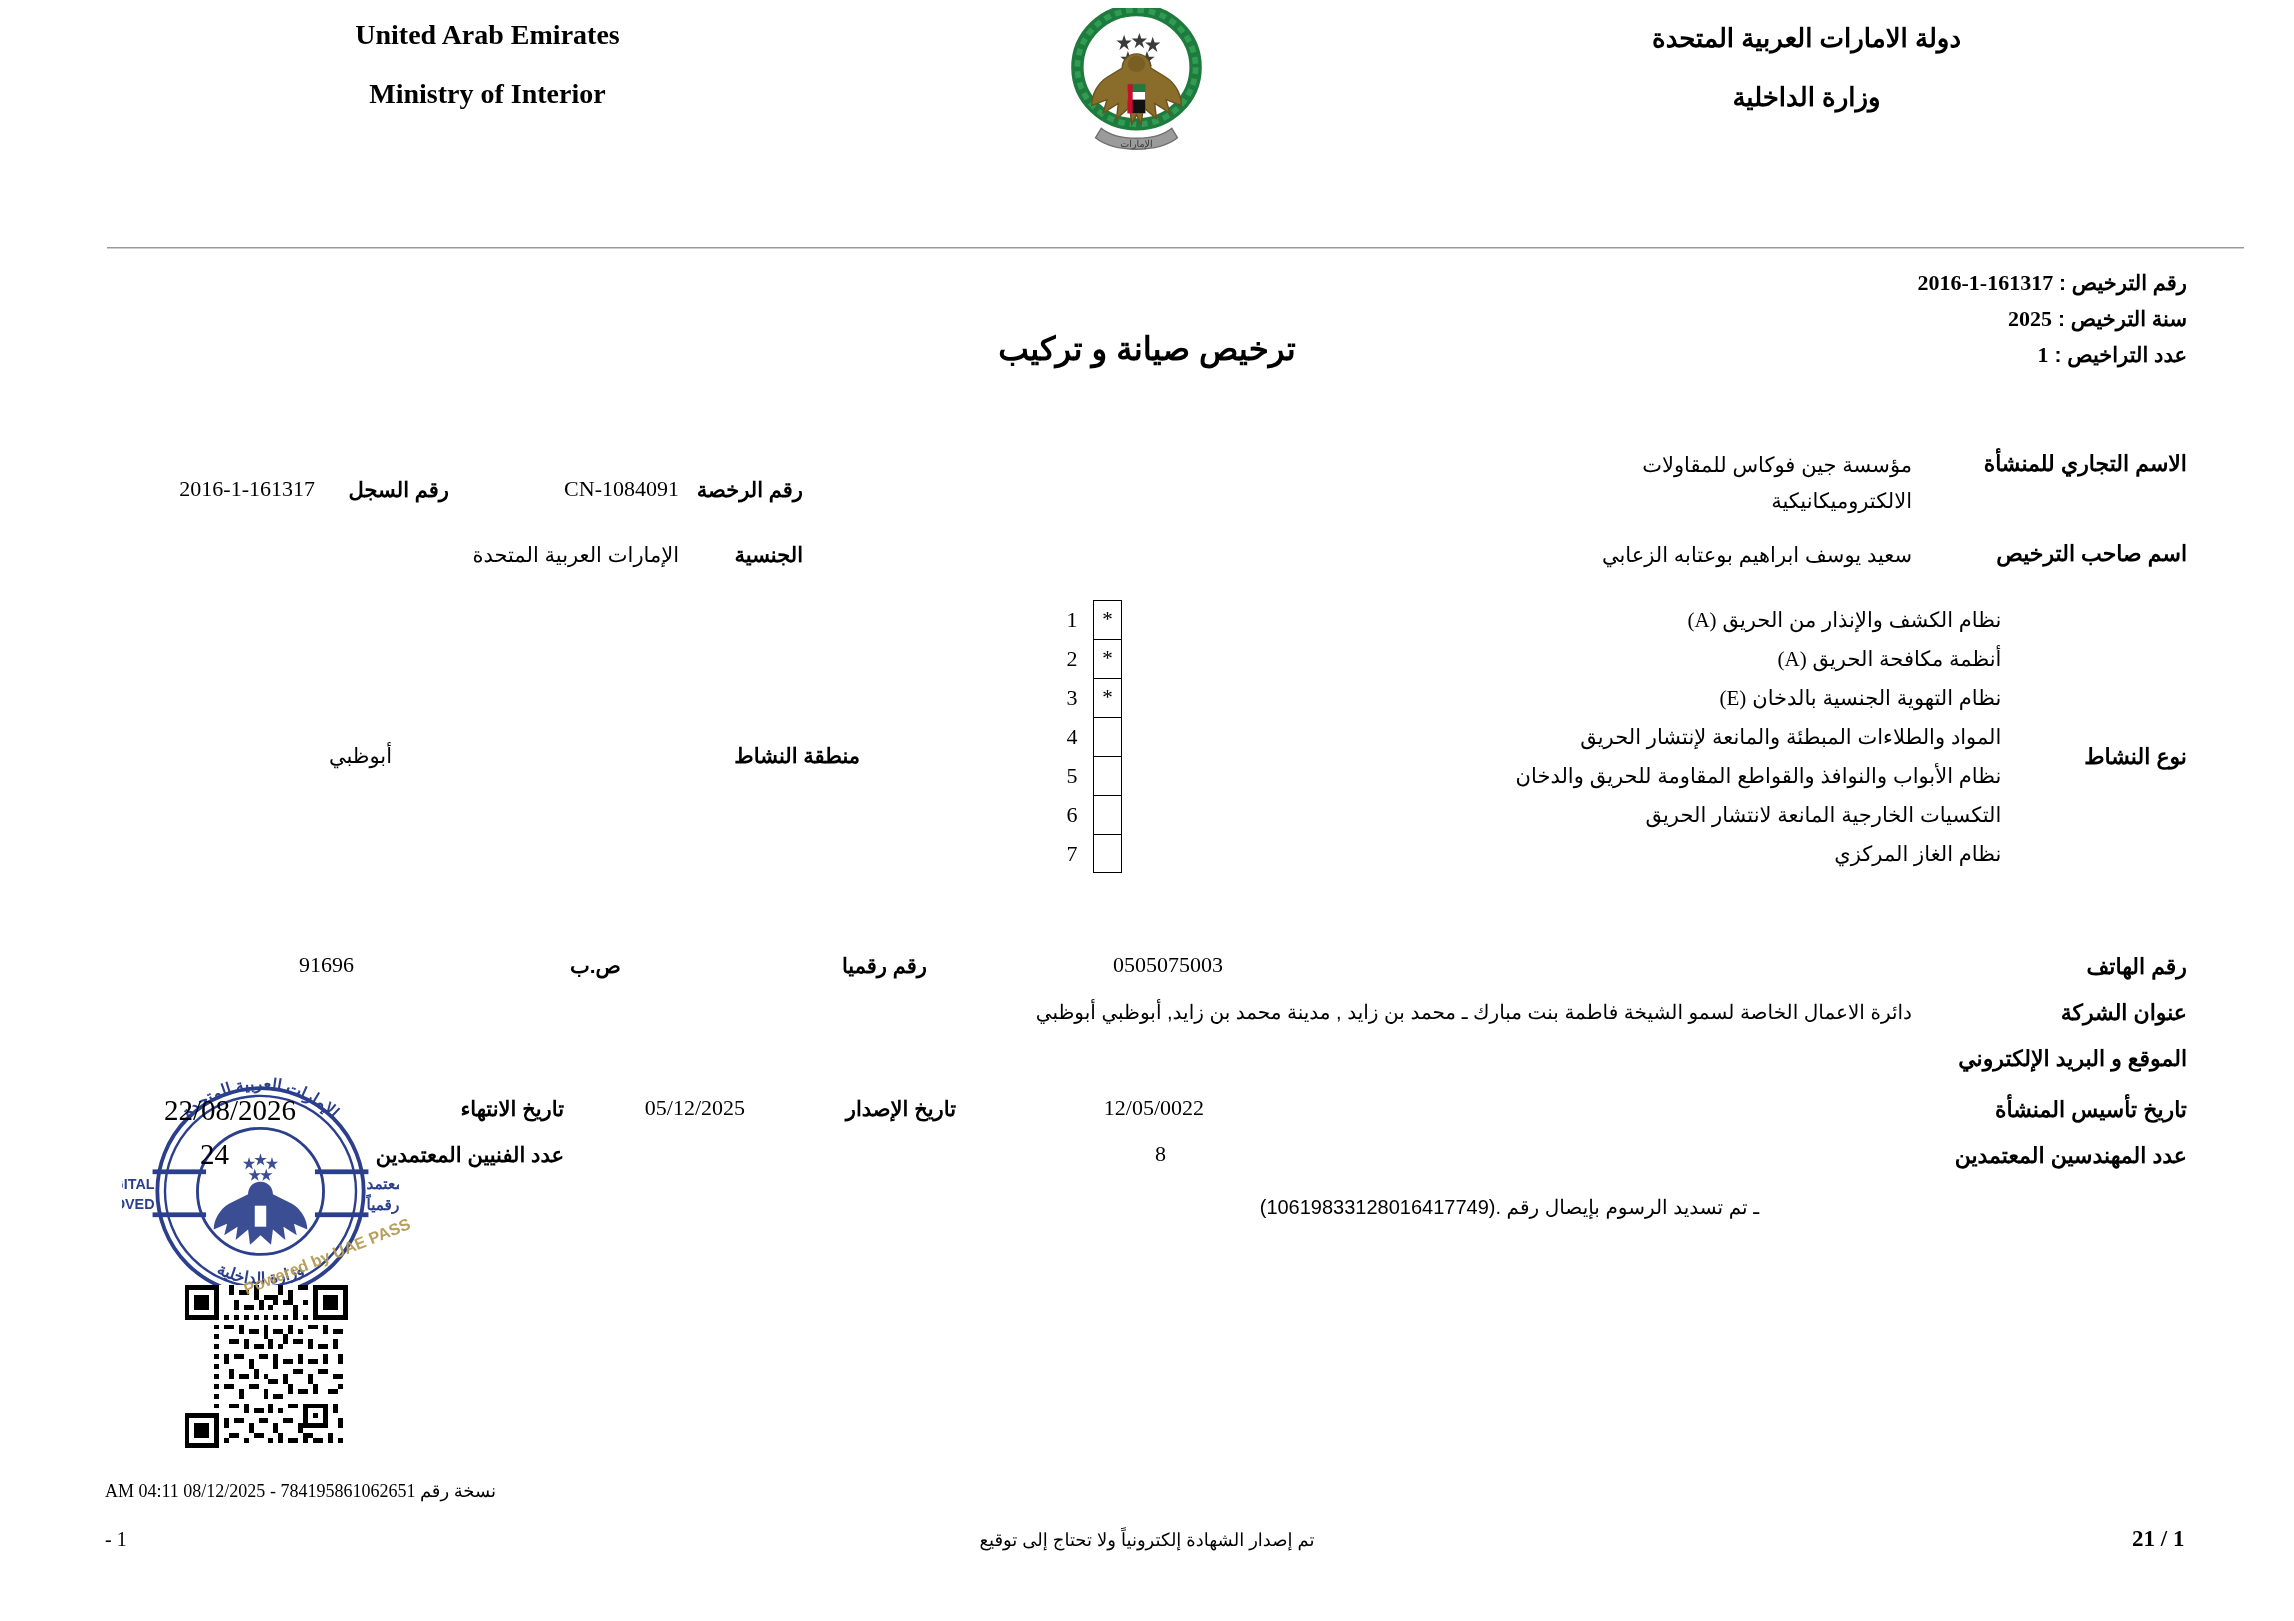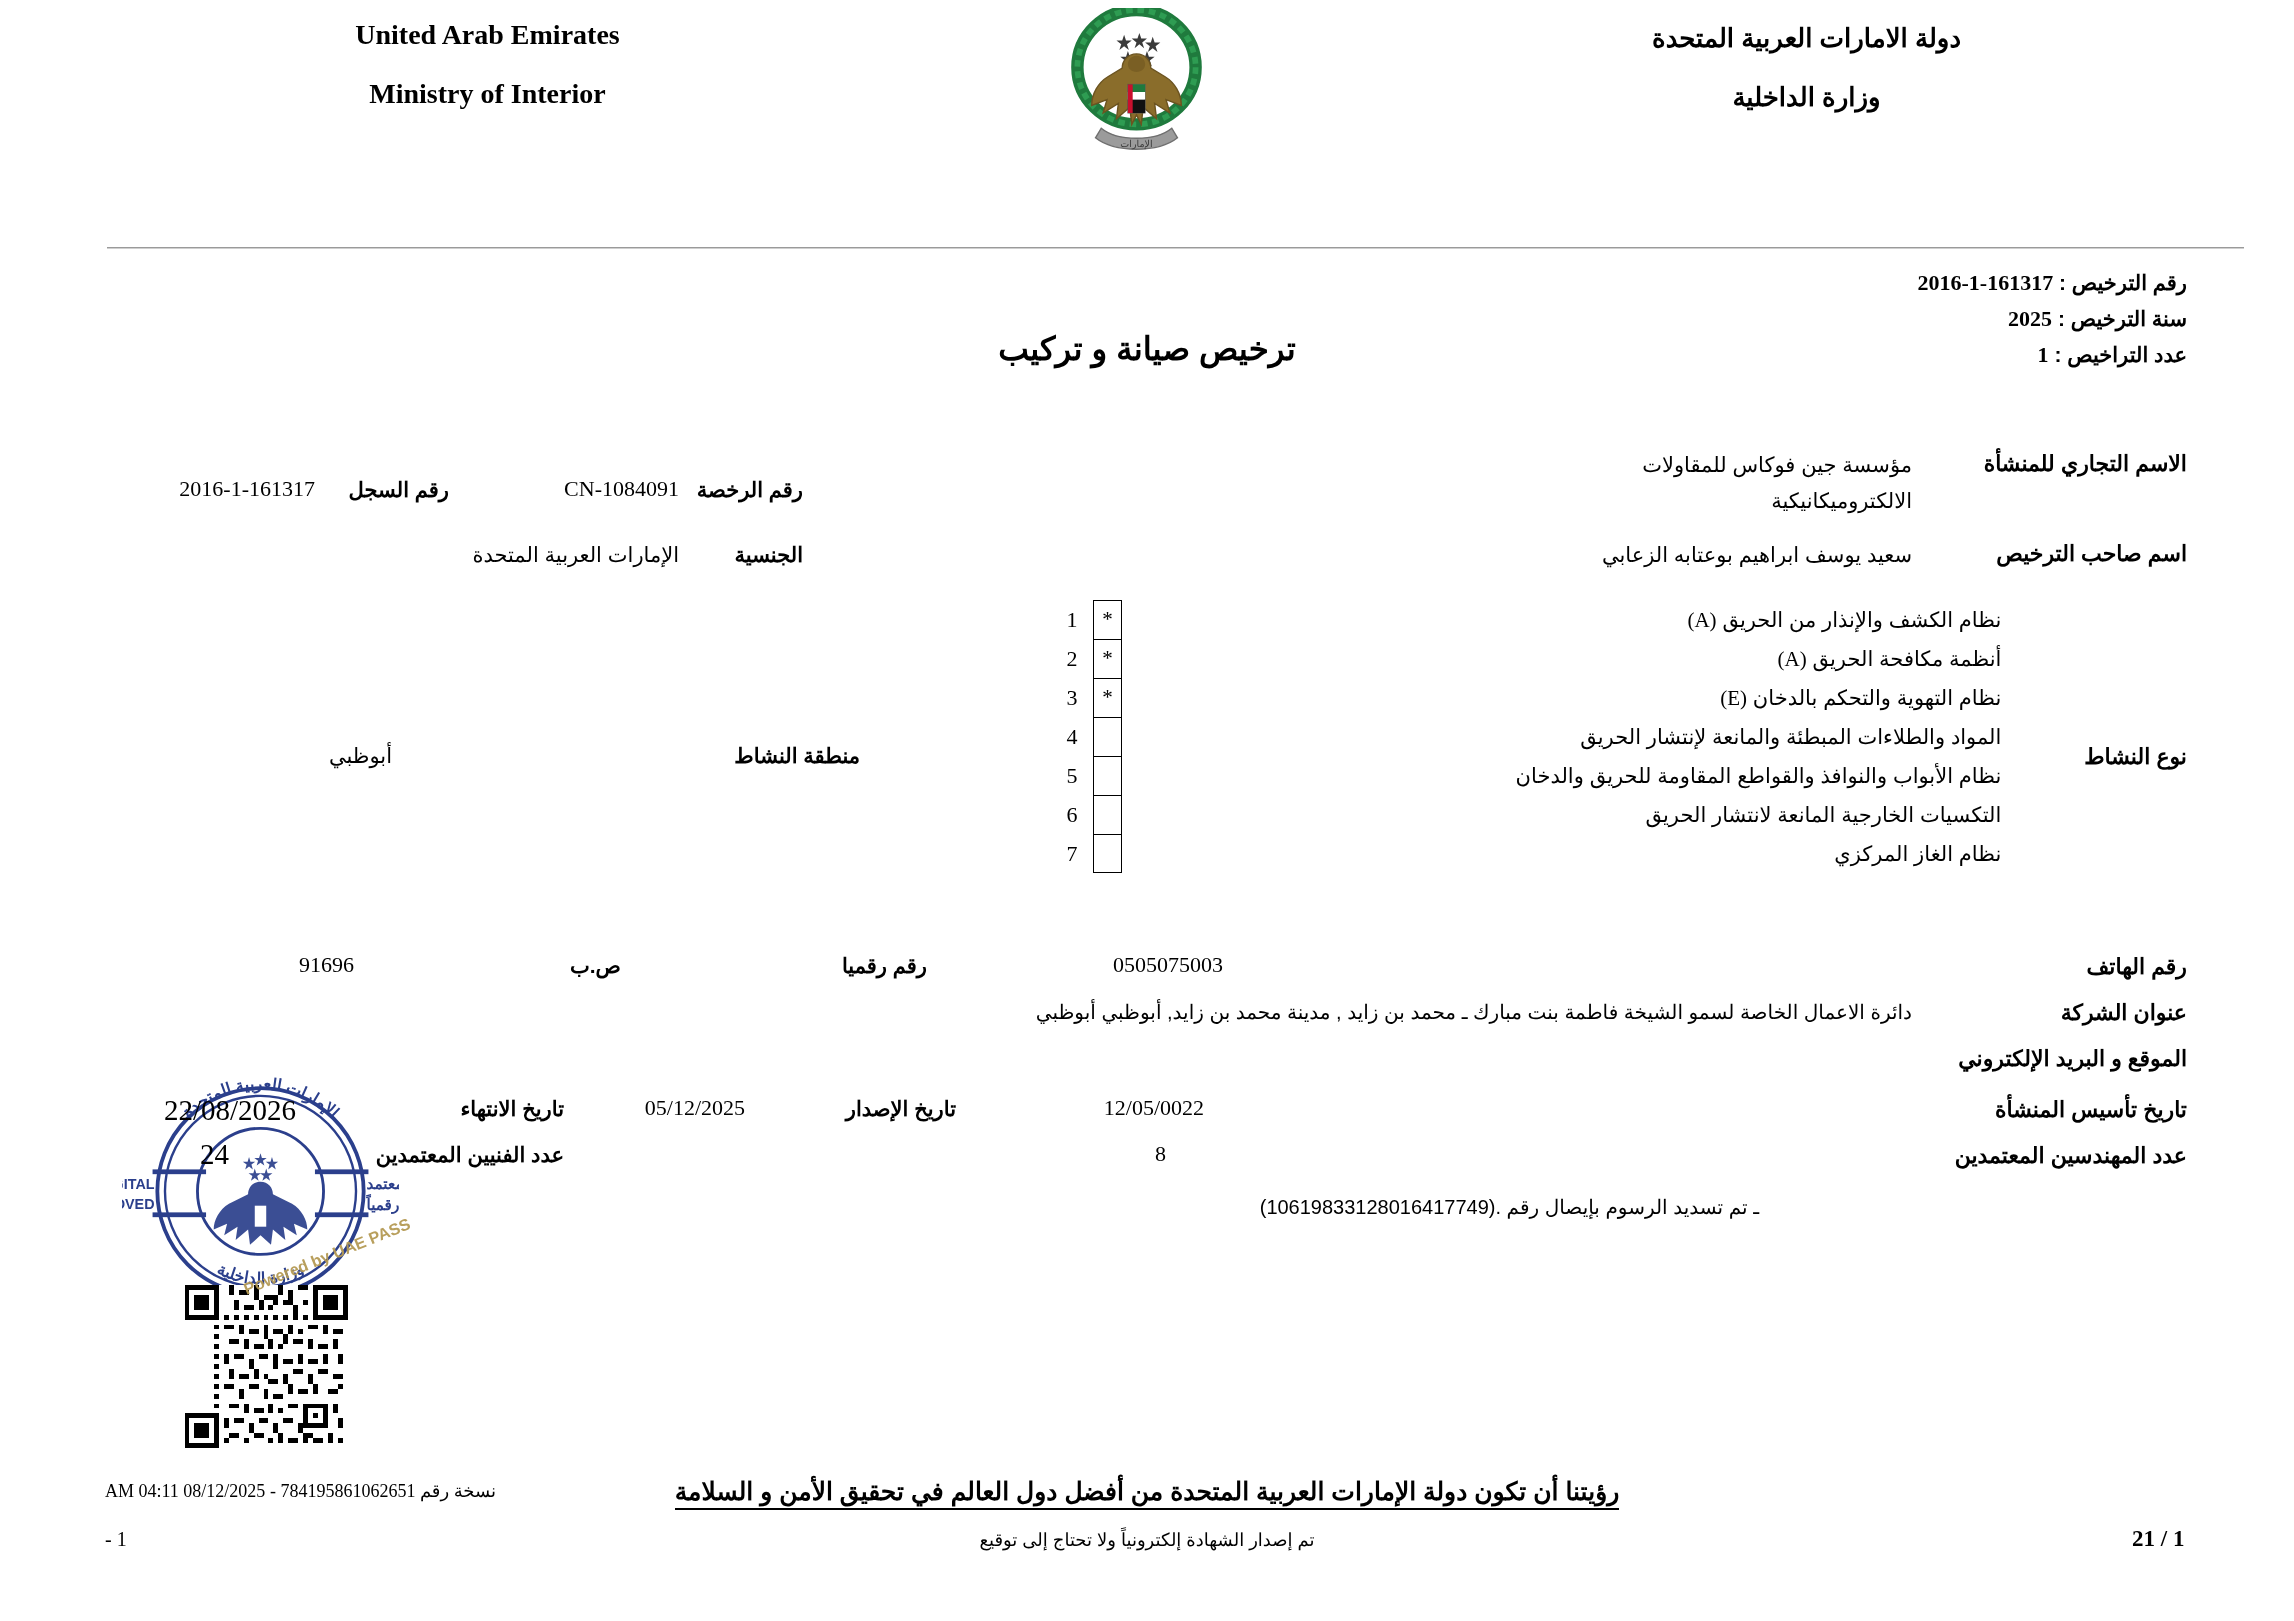--- a/index.html
+++ b/index.html
@@ -275,21 +275,21 @@
       <div class="act-box">*</div>
       <div class="act-label">
         <span>أنظمة مكافحة الحريق</span>
         <span class="act-code">(A)</span>
       </div>
     </div>
     <div class="act-row">
       <div class="act-num">3</div>
       <div class="act-box">*</div>
       <div class="act-label">
-        <span>نظام التهوية والتحكم بالدخان</span>
+        <span>نظام التهوية الجنسية بالدخان</span>
         <span class="act-code">(E)</span>
       </div>
     </div>
     <div class="act-row">
       <div class="act-num">4</div>
       <div class="act-box"></div>
       <div class="act-label">
         <span>المواد والطلاءات المبطئة والمانعة لإنتشار الحريق</span>
         <span class="act-code"></span>
       </div>
@@ -530,22 +530,19 @@
           <rect x="26" y="31" width="2" height="1"></rect>
         <rect x="29" y="30" width="1" height="2"></rect>
           <rect x="31" y="31" width="1" height="1"></rect>
         <rect x="8" y="31" width="1" height="1"></rect>
           <rect x="25" y="30" width="1" height="1"></rect>
       </g>
     </svg>
   </div>
   <div id="uaepass">Powered by UAE PASS</div>
 
-  <div id="vision">
-    <span>رؤيتنا أن تكون دولة الإمارات العربية المتحدة من أفضل دول العالم في تحقيق الأمن و السلامة</span>
-  </div>
   <div id="copy-no">نسخة رقم 784195861062651 - 08/12/2025 04:11 AM</div>
   <div id="e-note">تم إصدار الشهادة إلكترونياً ولا تحتاج إلى توقيع</div>
   <div id="page-no">21 / 1</div>
   <div id="dash-left">- 1</div>
 
 </div>
 
 
 </body></html>

